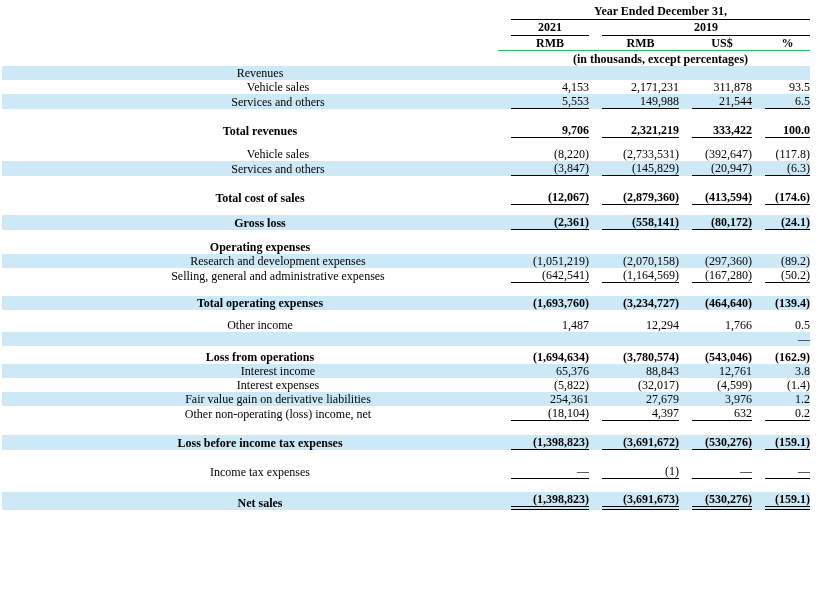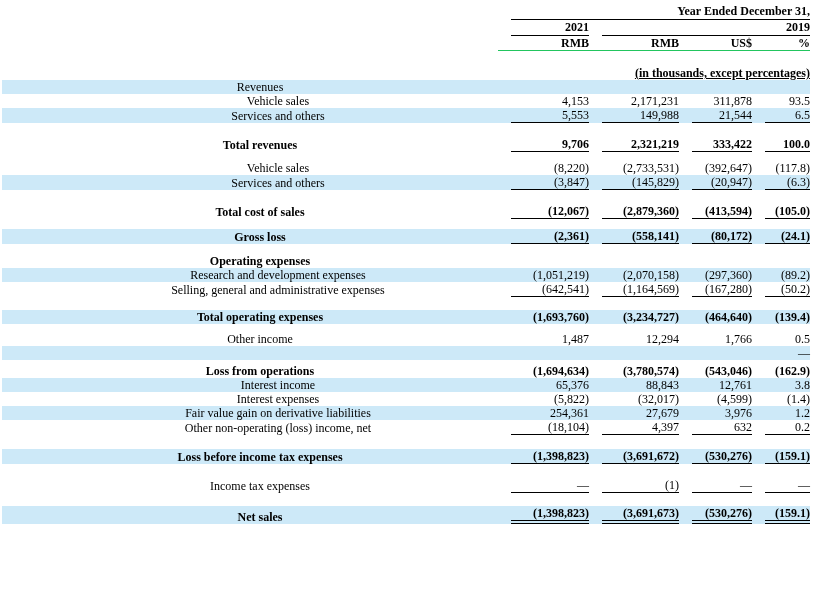--- a/index.html
+++ b/index.html
@@ -18,26 +18,26 @@
     font-size:12px;
   }
   td{padding:0;vertical-align:bottom;line-height:14px;}
   col.c-label{width:496px;}
   col.c1{width:91px;}
   col.c2{width:90px;}
   col.c3{width:73px;}
   col.c4{width:58px;}
 
   
-  thead td{font-weight:bold;text-align:right;}
+  thead td{font-weight:bold;text-align:center;}
   thead td.lblcell{text-align:left;}
   .hu{display:block;border-bottom:1px solid #000;padding-bottom:1px;}
   td.hc{padding-left:13px;}
   tr.units-row td.hc{border-bottom:1px solid #22c55e;}
-  tr.note-row td{padding-top:16px;line-height:13px;text-decoration:underline;}
+  tr.note-row td{padding-top:2px;line-height:13px;}
 
   
   tr.band td{background:var(--band,#cde9f8);}
   tr.bold td{font-weight:bold;}
   tr.thin td{line-height:11px;height:11px;}
   td.lbl{text-align:center;padding-left:20px;line-height:14px;}
   td.lbl.ind{padding-left:56px;}
   td.num{padding-left:13px;text-align:right;}
   .val{display:block;text-align:right;line-height:14px;min-height:14px;}
   td.u1 .val{border-bottom:1px solid #000;}
@@ -189,21 +189,21 @@
           <td class="num u1">
             <span class="val">(12,067)</span>
           </td>
           <td class="num u1">
             <span class="val">(2,879,360)</span>
           </td>
           <td class="num u1">
             <span class="val">(413,594)</span>
           </td>
           <td class="num u1">
-            <span class="val">(105.0)</span>
+            <span class="val">(174.6)</span>
           </td>
         </tr>
         <tr class="spacer">
           <td colspan="5" style="height: 10px; line-height: 10px;"></td>
         </tr>
         <tr class="band bold">
           <td class="lbl">Gross loss</td>
           <td class="num u1">
             <span class="val">(2,361)</span>
           </td>

